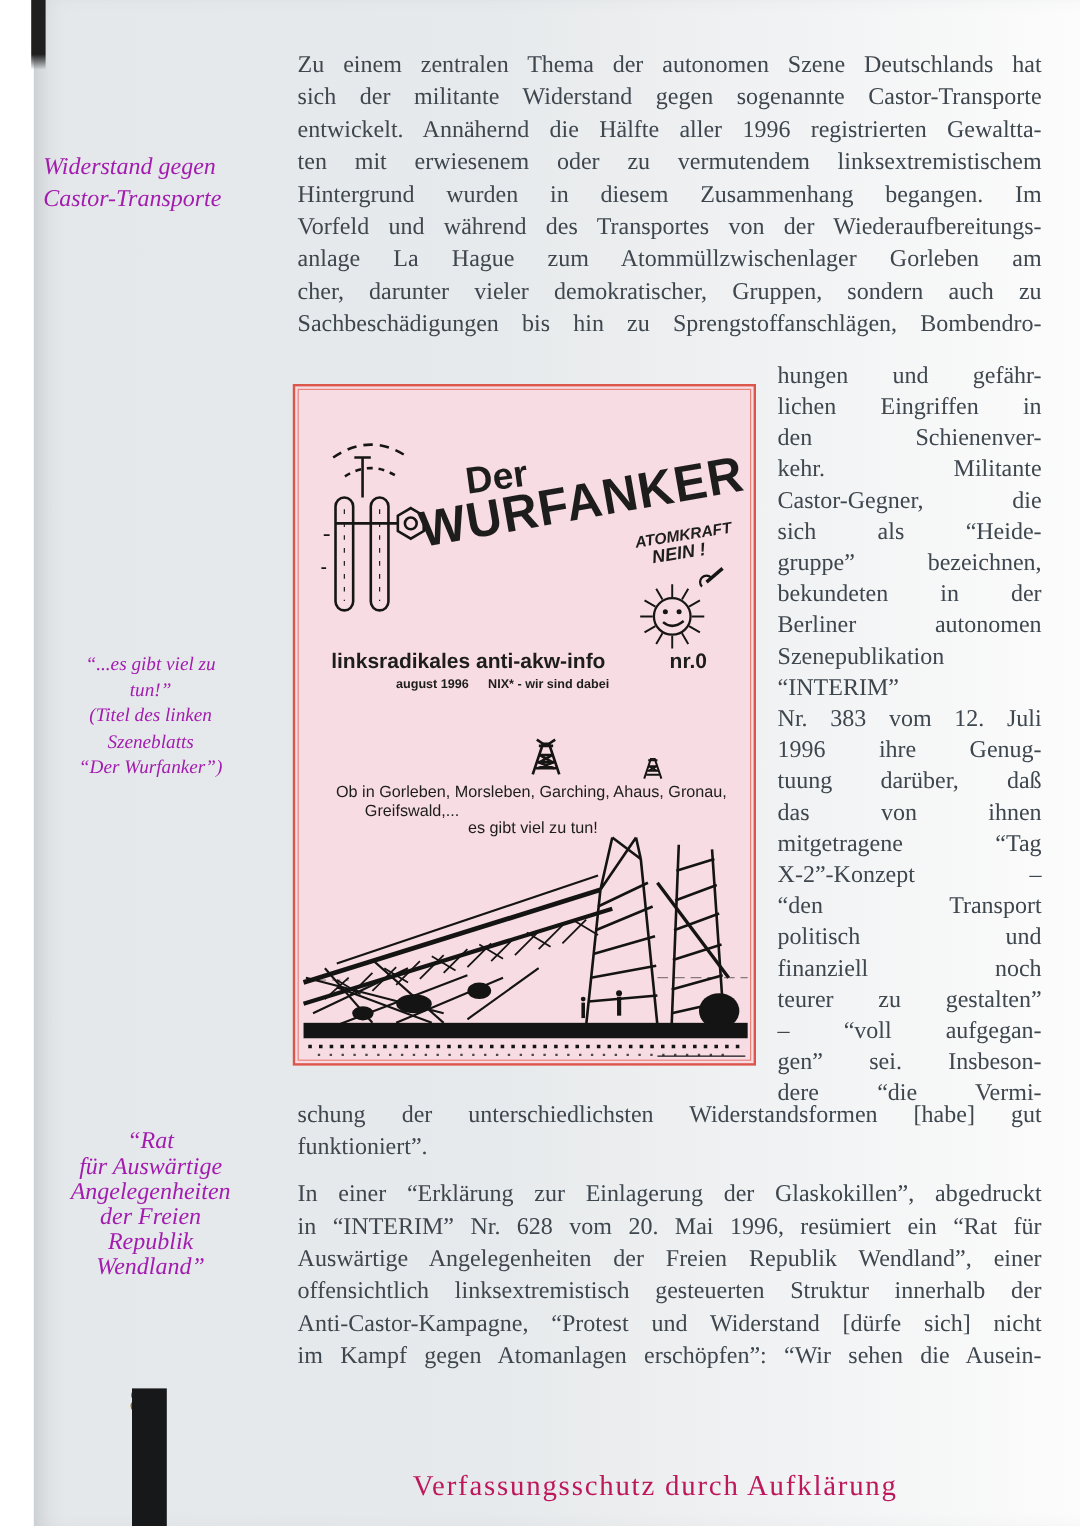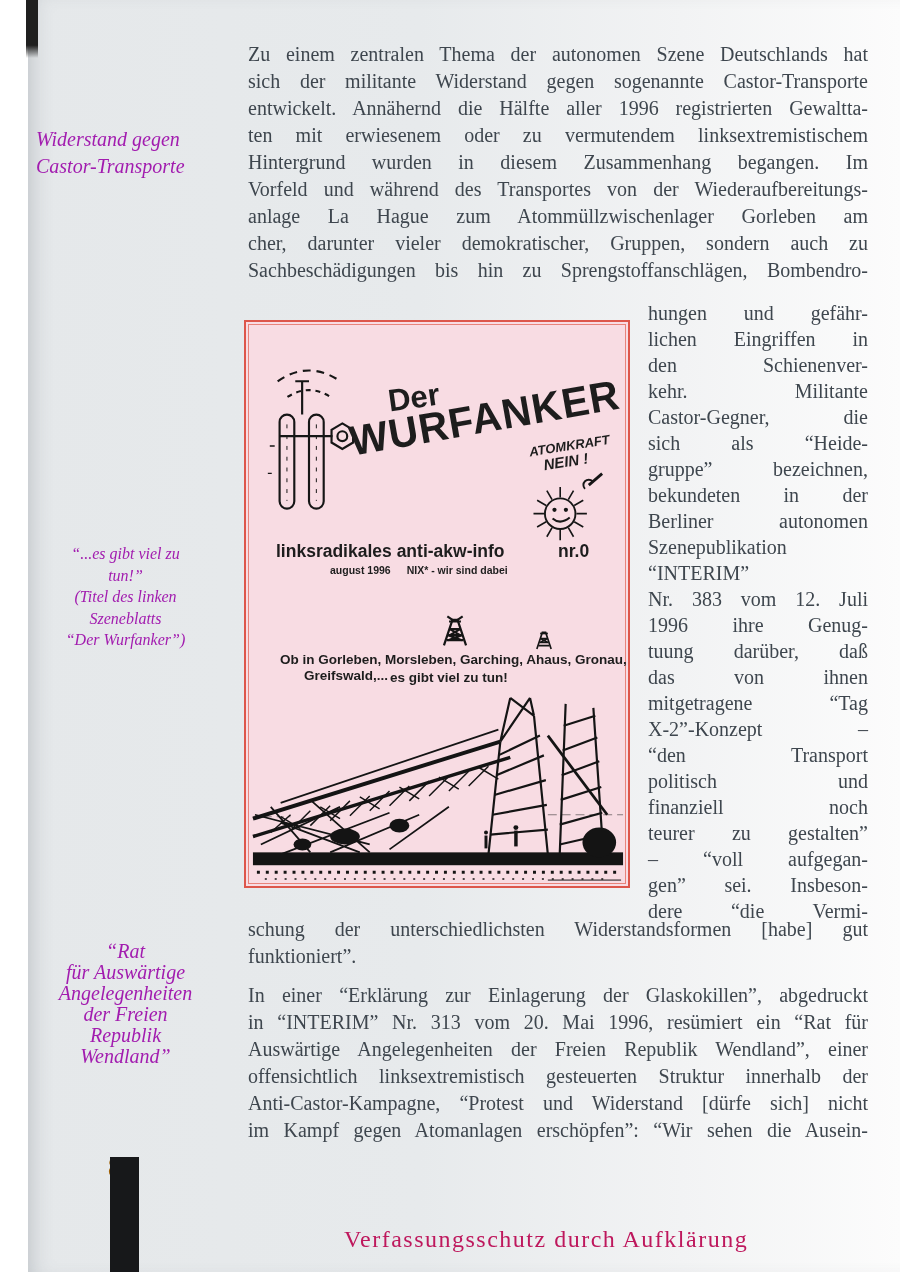--- a/index.html
+++ b/index.html
@@ -30,21 +30,21 @@
   .f-der{left:142px;top:58px;font-size:31px;font-weight:bold;transform:rotate(-8deg);}
   .f-title{left:104px;top:96px;font-size:42px;font-weight:bold;letter-spacing:1px;
            transform:rotate(-10deg) scaleX(.97);transform-origin:0 50%;white-space:nowrap;}
   .f-hand{left:284px;top:116px;transform:rotate(-9deg);font-weight:bold;font-style:italic;
           font-size:13px;line-height:15px;white-space:nowrap;}
   .f-hand .l2{margin-left:12px;font-size:15px;}
   .f-sub{left:30px;top:219px;font-size:17.5px;font-weight:bold;}
   .f-issue{left:312px;top:219px;font-size:17.5px;font-weight:bold;}
   .f-date{left:84px;top:242px;font-size:10.5px;font-weight:bold;white-space:nowrap;}
   .f-date .gap{display:inline-block;width:16px;}
-  .f-slog{font-size:13.5px;font-weight:bold;white-space:nowrap;}
+  .f-slog{font-size:13.5px;font-weight:normal;white-space:nowrap;}
   svg{display:block;}
 </style>
 </head>
 <body>
 
 <div class="canvas">
   <div class="paper"></div>
   <div class="regmark"></div>
 
   <div class="mnote" style="left:36px;top:126px;width:190px;">
@@ -103,21 +103,21 @@
       <div class="line">– “voll aufgegan-</div>
       <div class="line">gen” sei. Insbeson-</div>
       <div class="line">dere “die Vermi-</div>
     </div>
   <div class="body-text lines endleft" style="left:248px;top:916px;width:620px;">
       <div class="line">schung der unterschiedlichsten Widerstandsformen [habe] gut</div>
       <div class="line">funktioniert”.</div>
     </div>
   <div class="body-text lines" style="left:248px;top:982px;width:620px;">
       <div class="line">In einer “Erklärung zur Einlagerung der Glaskokillen”, abgedruckt</div>
-      <div class="line">in “INTERIM” Nr. 313 vom 20. Mai 1996, resümiert ein “Rat für</div>
+      <div class="line">in “INTERIM” Nr. 628 vom 20. Mai 1996, resümiert ein “Rat für</div>
       <div class="line">Auswärtige Angelegenheiten der Freien Republik Wendland”, einer</div>
       <div class="line">offensichtlich linksextremistisch gesteuerten Struktur innerhalb der</div>
       <div class="line">Anti-Castor-Kampagne, “Protest und Widerstand [dürfe sich] nicht</div>
       <div class="line">im Kampf gegen Atomanlagen erschöpfen”: “Wir sehen die Ausein-</div>
     </div>
 
   <div class="flyer">
     <div class="flyer-inner"></div>
 
     <svg class="f-abs" style="left:14px;top:32px;" width="98" height="180" viewBox="0 0 100 180">
@@ -175,21 +175,21 @@
       <g stroke="#151515" stroke-width="3" fill="none">
         <path d="M7,38 L17,8 h6 L33,38"></path>
         <path d="M14,19 h12 M12,26 h16 M10,32 h20"></path>
         <path d="M14,19 L26,26 M26,19 L14,26"></path>
         <path d="M13,10 h14"></path>
       </g>
     </svg>
 
     <div class="f-abs f-slog" style="left:34px;top:330px;">Ob in Gorleben, Morsleben, Garching, Ahaus, Gronau,</div>
     <div class="f-abs f-slog" style="left:58px;top:346px;">Greifswald,...</div>
-    <div class="f-abs f-slog" style="left:144px;top:348px;">es gibt viel zu tun!</div>
+    <div class="f-abs f-slog" style="left:144px;top:360px;">es gibt viel zu tun!</div>
 
     <svg class="f-abs" style="left:4px;top:374px;" width="376" height="190" viewBox="0 0 378 192">
       <g stroke="#141414" fill="none">
 
         <path d="M2,124 L252,46" stroke-width="4"></path>
         <path d="M2,142 L262,62" stroke-width="3.5"></path>
         <path d="M30,108 L250,34" stroke-width="1.8"></path>
 
         <g stroke-width="1.5">
           <path d="M20,138 L40,120 M40,136 L60,116 M60,131 L80,111 M80,126 L100,106 M100,121 L120,101 M120,116 L140,96 M140,111 L160,91 M160,106 L180,86 M180,101 L200,81 M200,96 L220,76 M220,91 L240,71"></path>

